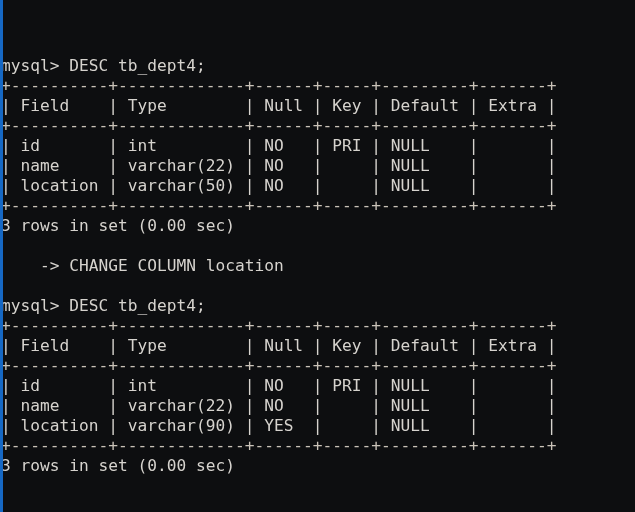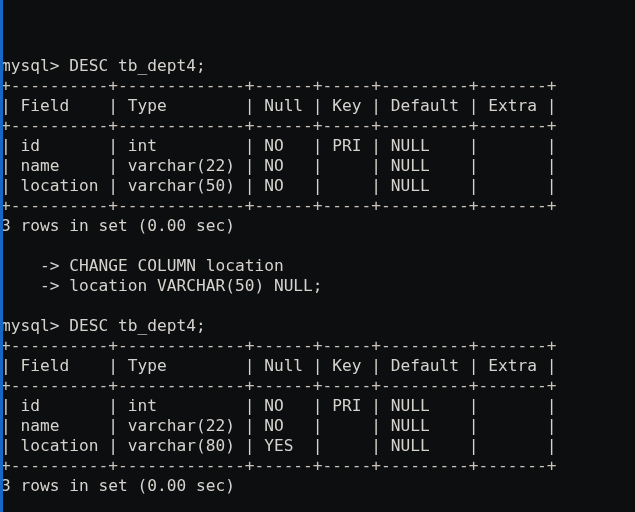--- a/index.html
+++ b/index.html
@@ -68,26 +68,25 @@
       <span class="line rule">+----------+-------------+------+-----+---------+-------+</span>
       <span class="line data">| Field    | Type        | Null | Key | Default | Extra |</span>
       <span class="line rule">+----------+-------------+------+-----+---------+-------+</span>
       <span class="line data">| id       | int         | NO   | PRI | NULL    |       |</span>
       <span class="line data">| name     | varchar(22) | NO   |     | NULL    |       |</span>
       <span class="line data">| location | varchar(50) | NO   |     | NULL    |       |</span>
       <span class="line rule">+----------+-------------+------+-----+---------+-------+</span>
       <span class="line data">3 rows in set (0.00 sec)</span>
       <span class="line blank"> </span>
       <span class="line data">    -&gt; CHANGE COLUMN location</span>
-      <span class="line data">    -&gt; location VARCHAR(50) NULL;</span>
       <span class="line blank"> </span>
       <span class="line data">mysql&gt; DESC tb_dept4;</span>
       <span class="line rule">+----------+-------------+------+-----+---------+-------+</span>
       <span class="line data">| Field    | Type        | Null | Key | Default | Extra |</span>
       <span class="line rule">+----------+-------------+------+-----+---------+-------+</span>
       <span class="line data">| id       | int         | NO   | PRI | NULL    |       |</span>
       <span class="line data">| name     | varchar(22) | NO   |     | NULL    |       |</span>
-      <span class="line data">| location | varchar(80) | YES  |     | NULL    |       |</span>
+      <span class="line data">| location | varchar(90) | YES  |     | NULL    |       |</span>
       <span class="line rule">+----------+-------------+------+-----+---------+-------+</span>
       <span class="line data">3 rows in set (0.00 sec)</span>
     </div>
 
 </div>
 
 </body></html>

